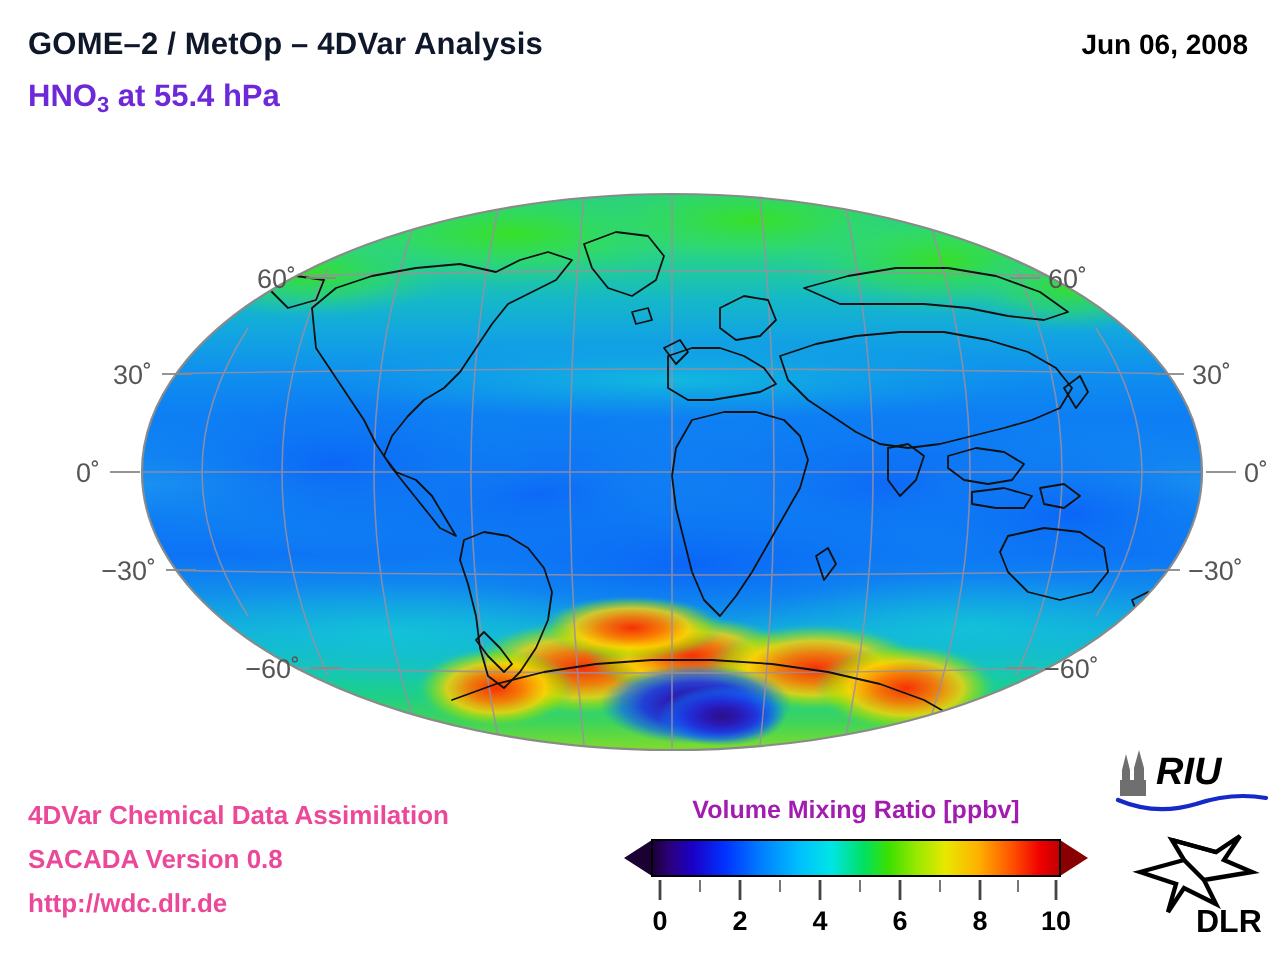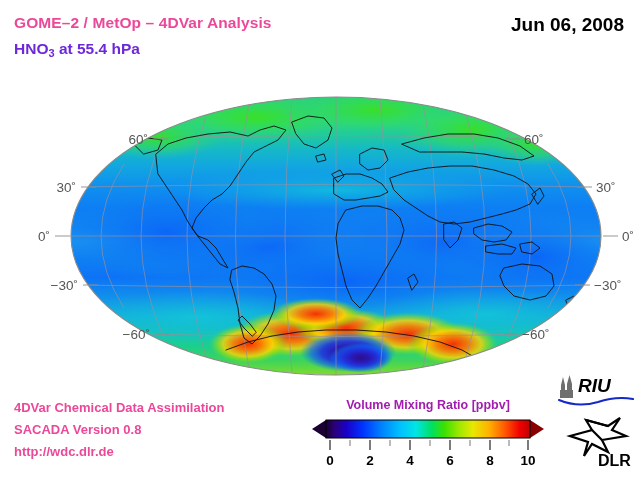--- a/index.html
+++ b/index.html
@@ -16,21 +16,21 @@
     -webkit-font-smoothing: none;
   }
 
   
   #header-title-line1 {
     position: absolute;
     left: 14px;
     top: 14px;
     font-size: 15.5px;
     font-weight: bold;
-    color: #ec4899;
+    color: #0f172a;
     white-space: nowrap;
     letter-spacing: 0.1px;
   }
   #header-title-line2 {
     position: absolute;
     left: 14px;
     top: 40px;
     font-size: 15.5px;
     font-weight: bold;
     color: #6d28d9;
@@ -39,21 +39,21 @@
   #header-title-line2 sub {
     font-size: 11px;
     vertical-align: baseline;
     position: relative;
     top: 3px;
   }
   #header-date {
     position: absolute;
     right: 16px;
     top: 14px;
-    font-size: 19px;
+    font-size: 14px;
     font-weight: bold;
     color: #000000;
     white-space: nowrap;
   }
 
   
   #map-panel {
     position: absolute;
     left: 16px;
     top: 82px;

